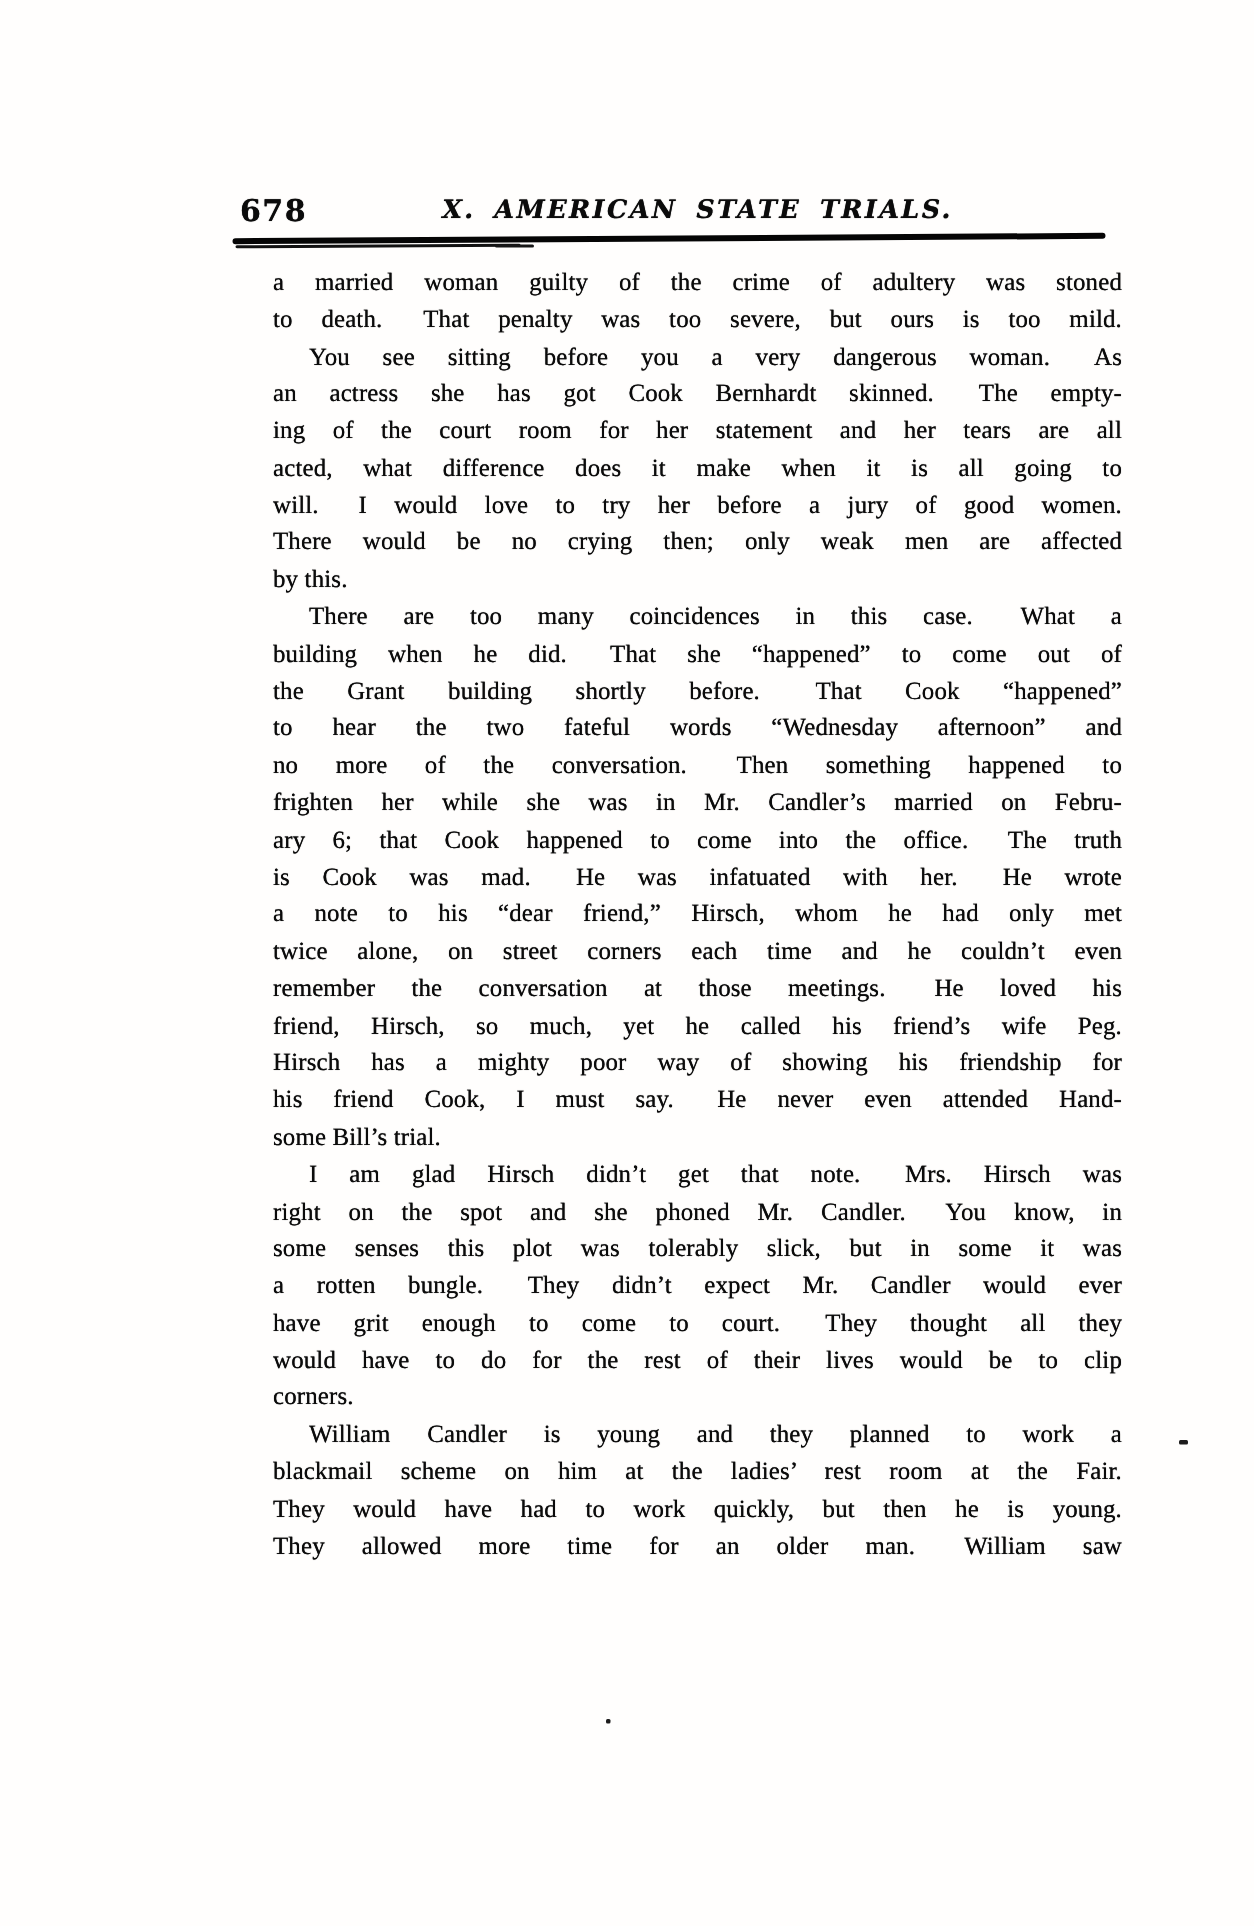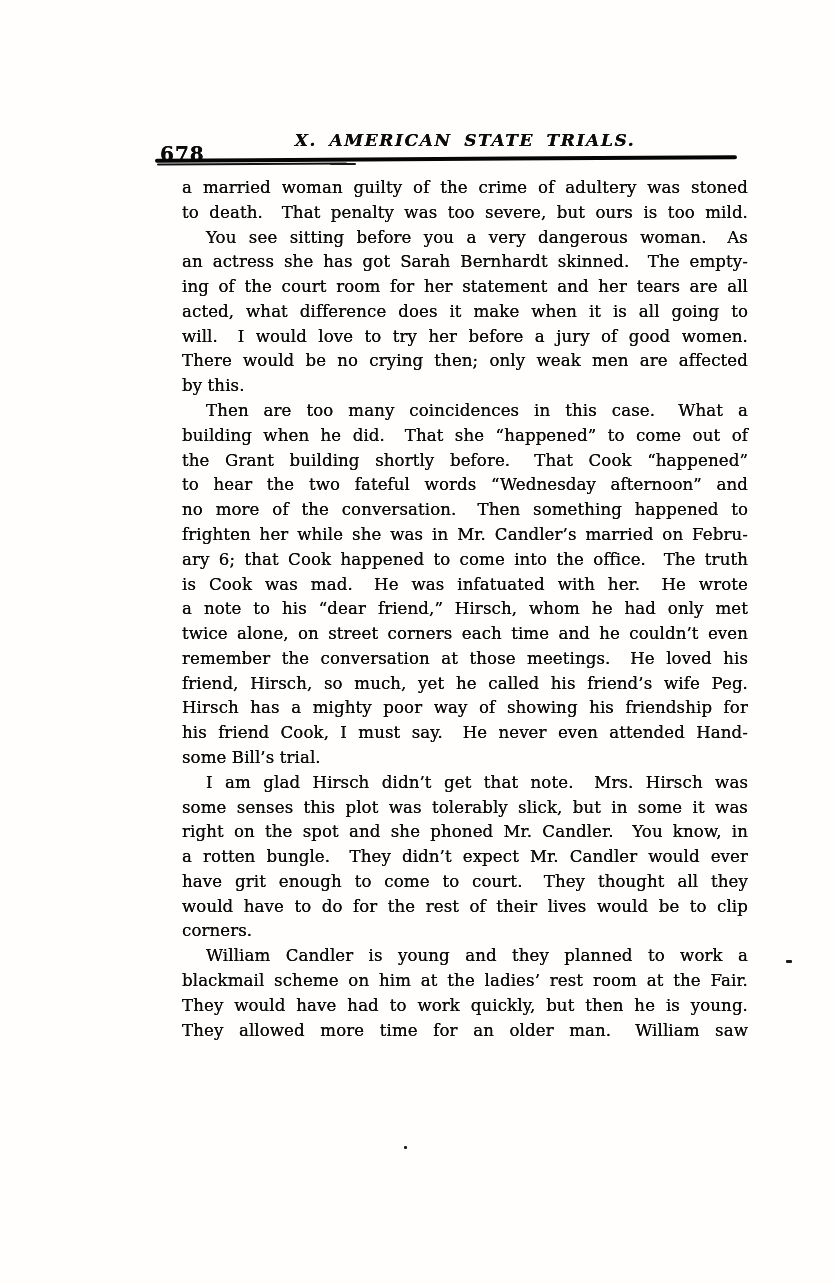--- a/index.html
+++ b/index.html
@@ -9,21 +9,21 @@
     position: relative;
     font-family: "DejaVu Serif", serif;
     color: #0b0b0b;
     overflow: hidden;
   }
   .scan-page { position: absolute; inset: 0; background: #fffefd; }
 
   
   .running-head { position: absolute; top: 128px; left: 0; width: 836px; height: 24px; }
   .folio {
-    position: absolute; left: 160px; top: 14px;
+    position: absolute; left: 160px; top: 0;
     font-size: 20px; font-weight: bold; letter-spacing: 1px;
     text-shadow: 0 0 0.5px currentColor;
   }
   .running-title {
     position: absolute; left: 182px; top: 2px; width: 566px;
     text-align: center;
     font-size: 17px; font-style: italic; font-weight: bold;
     letter-spacing: 1.6px; word-spacing: 5px;
     text-shadow: 0 0 0.5px currentColor;
     white-space: nowrap;
@@ -41,20 +41,21 @@
     position: absolute; left: 330px; top: 163px; width: 26px; height: 2px;
     background: #161616; border-radius: 1px;
   }
 
   
   .text-block {
     position: absolute; left: 182px; top: 176px; width: 566px;
     font-size: 16.6px; line-height: 24.78px;
     letter-spacing: 0.1px;
     text-shadow: 0 0 0.45px currentColor; 
+    font-family: Liberation Serif, serif;
   }
   .line { white-space: nowrap; }
   .line.j { text-align: justify; text-align-last: justify; white-space: normal; }
   .line.in { text-indent: 24px; }
 
   
   .speck { position: absolute; background: #1c1c1c; border-radius: 1px; }
   .speck-a { left: 786px; top: 960px; width: 6px; height: 3px; }
   .speck-b { left: 404px; top: 1146px; width: 3px; height: 3px; }
 </style>
@@ -69,44 +70,44 @@
   </div>
 
   <div class="head-rule"></div>
   <div class="head-rule-frag"></div>
   <div class="head-rule-nub"></div>
 
   <div class="text-block" id="body-lines">
       <div class="line j">a married woman guilty of the crime of adultery was stoned</div>
       <div class="line j">to death.  That penalty was too severe, but ours is too mild.</div>
       <div class="line j in">You see sitting before you a very dangerous woman.  As</div>
-      <div class="line j">an actress she has got Sarah Bernhardt skinned.  The empty-</div>
+      <div class="line j">an actress she has got Cook Bernhardt skinned.  The empty-</div>
       <div class="line j">ing of the court room for her statement and her tears are all</div>
       <div class="line j">acted, what difference does it make when it is all going to</div>
       <div class="line j">will.  I would love to try her before a jury of good women.</div>
       <div class="line j">There would be no crying then; only weak men are affected</div>
       <div class="line">by this.</div>
-      <div class="line j in">Then are too many coincidences in this case.  What a</div>
+      <div class="line j in">There are too many coincidences in this case.  What a</div>
       <div class="line j">building when he did.  That she “happened” to come out of</div>
       <div class="line j">the Grant building shortly before.  That Cook “happened”</div>
       <div class="line j">to hear the two fateful words “Wednesday afternoon” and</div>
       <div class="line j">no more of the conversation.  Then something happened to</div>
       <div class="line j">frighten her while she was in Mr. Candler’s married on Febru-</div>
       <div class="line j">ary 6; that Cook happened to come into the office.  The truth</div>
       <div class="line j">is Cook was mad.  He was infatuated with her.  He wrote</div>
       <div class="line j">a note to his “dear friend,” Hirsch, whom he had only met</div>
       <div class="line j">twice alone, on street corners each time and he couldn’t even</div>
       <div class="line j">remember the conversation at those meetings.  He loved his</div>
       <div class="line j">friend, Hirsch, so much, yet he called his friend’s wife Peg.</div>
       <div class="line j">Hirsch has a mighty poor way of showing his friendship for</div>
       <div class="line j">his friend Cook, I must say.  He never even attended Hand-</div>
       <div class="line">some Bill’s trial.</div>
       <div class="line j in">I am glad Hirsch didn’t get that note.  Mrs. Hirsch was</div>
+      <div class="line j">right on the spot and she phoned Mr. Candler.  You know, in</div>
       <div class="line j">some senses this plot was tolerably slick, but in some it was</div>
-      <div class="line j">right on the spot and she phoned Mr. Candler.  You know, in</div>
       <div class="line j">a rotten bungle.  They didn’t expect Mr. Candler would ever</div>
       <div class="line j">have grit enough to come to court.  They thought all they</div>
       <div class="line j">would have to do for the rest of their lives would be to clip</div>
       <div class="line">corners.</div>
       <div class="line j in">William Candler is young and they planned to work a</div>
       <div class="line j">blackmail scheme on him at the ladies’ rest room at the Fair.</div>
       <div class="line j">They would have had to work quickly, but then he is young.</div>
       <div class="line j">They allowed more time for an older man.  William saw</div>
     </div>
 

